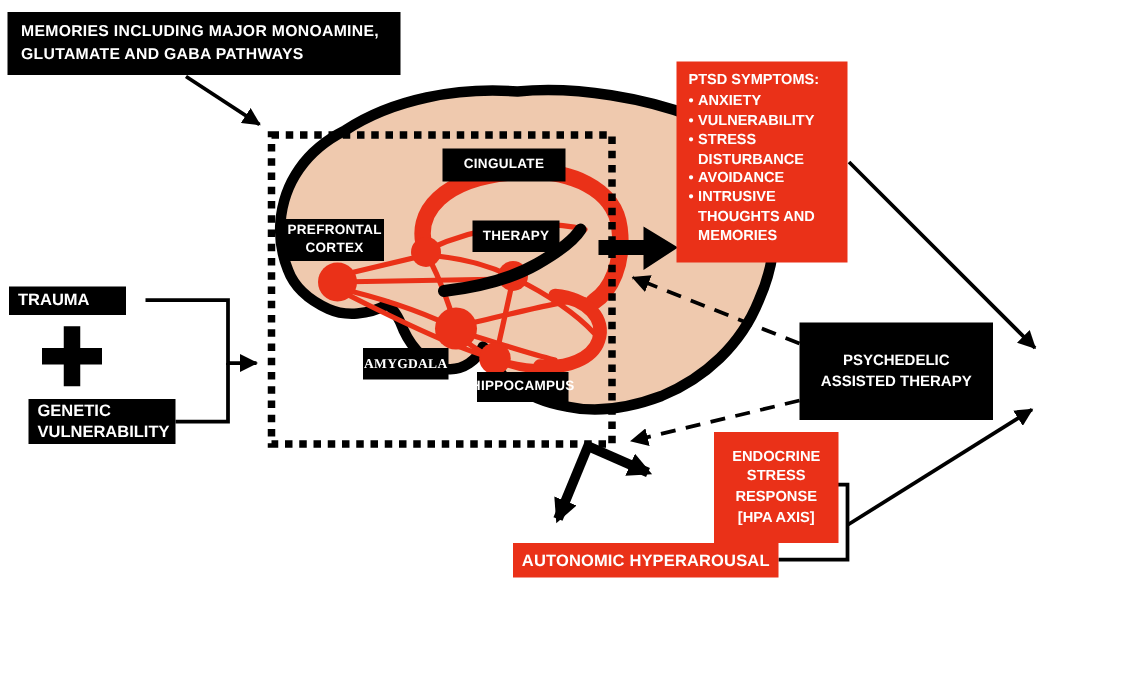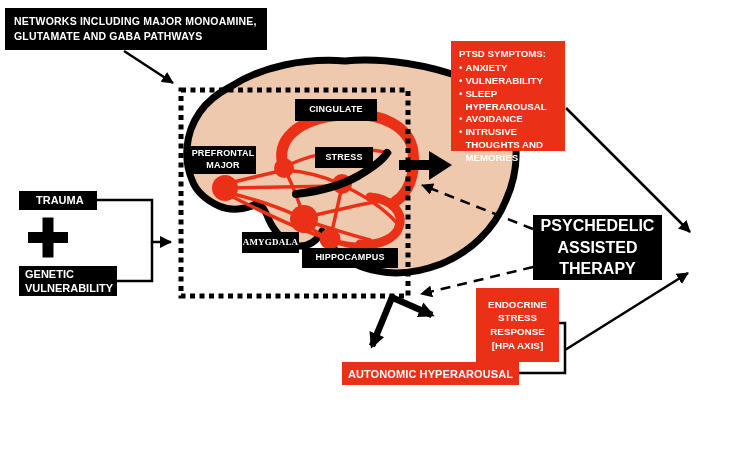--- a/index.html
+++ b/index.html
@@ -8,38 +8,38 @@
     font-family:"Liberation Sans",sans-serif;font-weight:bold;color:#ffffff;
   }
   .layer{position:absolute;left:0;top:0;}
   .box{position:absolute;box-sizing:border-box;}
   .black{background:#000000;}
   .red{background:#ea3118;}
   .center{display:flex;align-items:center;justify-content:center;text-align:center;}
 
   .networks{left:5px;top:8px;width:262px;height:42px;padding:6px 8px 5px 9px;
     font-size:10.5px;line-height:1.42;letter-spacing:.2px;}
-  .trauma{left:19px;top:191px;width:78px;height:19px;padding:3px 0 0 17px;font-size:11px;}
+  .trauma{left:6px;top:191px;width:78px;height:19px;padding:3px 0 0 6px;font-size:11px;}
   .genetic{left:19px;top:266px;width:98px;height:30px;padding:2px 0 0 6px;
     font-size:11px;line-height:1.25;}
   .region{font-size:9px;line-height:1.3;letter-spacing:.2px;padding:3px 4px;}
   .cingulate{left:295px;top:99px;width:82px;height:22px;}
   .prefrontal{left:190px;top:146px;width:66px;height:28px;}
   .insula{left:315px;top:147px;width:58px;height:21px;}
   .amygdala{left:242px;top:232px;width:57px;height:21px;font-family:Liberation Serif, serif;}
-  .hippocampus{left:302px;top:248px;width:96px;height:20px;}
+  .hippocampus{left:318px;top:248px;width:61px;height:20px;}
 
-  .symptoms{left:451px;top:41px;width:114px;height:110px;padding:7px 5px 5px 8px;
+  .symptoms{left:451px;top:41px;width:114px;height:134px;padding:7px 5px 5px 8px;
     font-size:9.7px;line-height:1.33;}
   .symptoms .sym-title{margin-bottom:1px;}
   .sym-item{display:flex;gap:3px;}
   .sym-item .bullet{flex:0 0 auto;}
 
   .therapy{left:533px;top:215px;width:129px;height:65px;padding:0 14px;
-    font-size:16px;line-height:1.35;}
+    font-size:10px;line-height:1.35;}
   .ptsd{left:679px;top:239px;width:63px;height:31px;font-size:17px;letter-spacing:.3px;}
   .endocrine{left:460px;top:288px;width:83px;height:74px;padding:0 5px;
     font-size:9.8px;line-height:1.38;margin-left:16px;}
   .autonomic{left:342px;top:362px;width:177px;height:23px;font-size:11px;letter-spacing:.1px;}
 </style>
 </head>
 <body>
 
 <div class="canvas">
 
@@ -127,45 +127,45 @@
 
     <g stroke="#000" stroke-width="6.5" fill="none">
       <line x1="393" y1="295" x2="372" y2="346" marker-end="url(#ahBig)"></line>
       <line x1="391" y1="297" x2="432" y2="315" marker-end="url(#ahBig)"></line>
     </g>
 
     <path d="M 543,323 L 565,323 L 565,373 L 519,373" fill="none" stroke="#000" stroke-width="2.5"></path>
     <line x1="565" y1="350" x2="688" y2="273" stroke="#000" stroke-width="2.5" marker-end="url(#ah)"></line>
   </svg>
 
-  <div class="box black networks">NETWORKS INCLUDING MAJOR MONOAMINE, GLUTAMATE AND GABA PATHWAYS</div>
+  <div class="box black networks">MEMORIES INCLUDING MAJOR MONOAMINE, GLUTAMATE AND GABA PATHWAYS</div>
 
   <div class="box black trauma">TRAUMA</div>
 
   <div class="box black region center cingulate">CINGULATE</div>
 
   <div class="box black genetic">GENETIC VULNERABILITY</div>
-  <div class="box black region center prefrontal">PREFRONTAL MAJOR</div>
-  <div class="box black region center insula">STRESS</div>
+  <div class="box black region center prefrontal">PREFRONTAL CORTEX</div>
+  <div class="box black region center insula">THERAPY</div>
   <div class="box black region center amygdala">AMYGDALA</div>
   <div class="box black region center hippocampus">HIPPOCAMPUS</div>
 
   <div class="box red symptoms">
     <div class="sym-title">PTSD SYMPTOMS:</div>
     <div class="sym-item">
       <span class="bullet">•</span>
       <span>ANXIETY</span>
     </div>
     <div class="sym-item">
       <span class="bullet">•</span>
       <span>VULNERABILITY</span>
     </div>
     <div class="sym-item">
       <span class="bullet">•</span>
-      <span>SLEEP HYPERAROUSAL</span>
+      <span>STRESS DISTURBANCE</span>
     </div>
     <div class="sym-item">
       <span class="bullet">•</span>
       <span>AVOIDANCE</span>
     </div>
     <div class="sym-item">
       <span class="bullet">•</span>
       <span>INTRUSIVE THOUGHTS AND MEMORIES</span>
     </div>
   </div>

